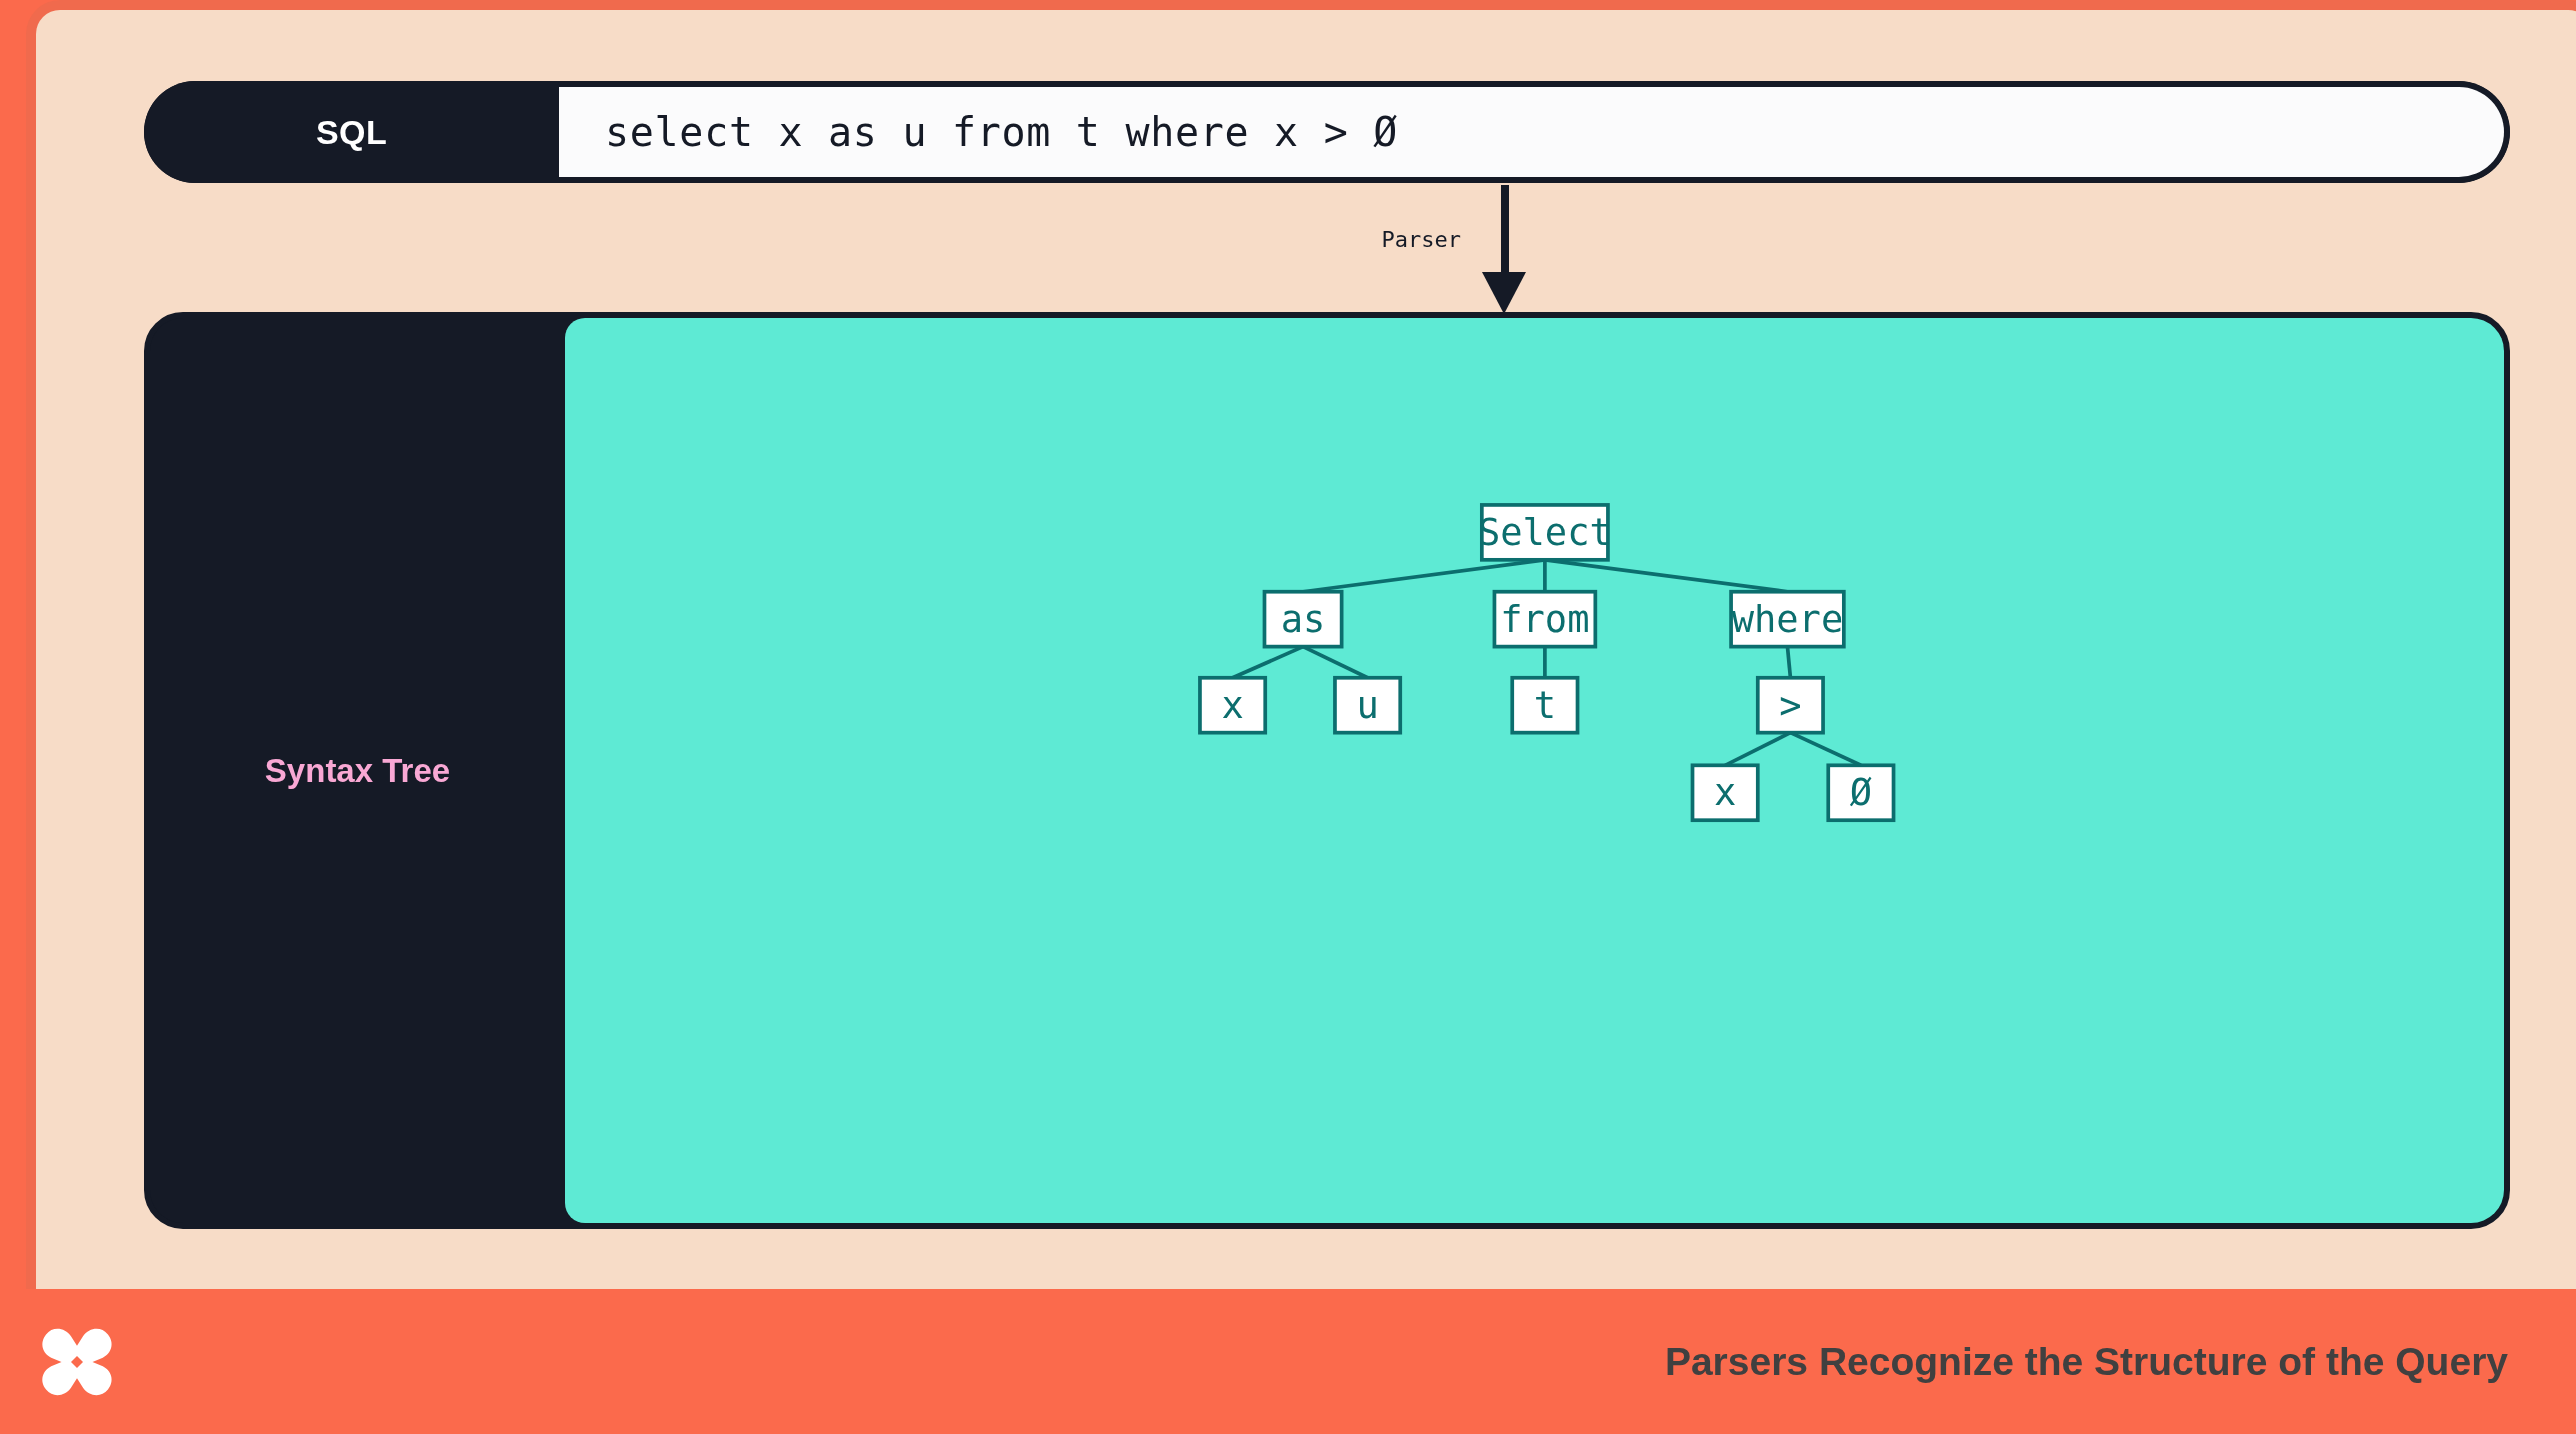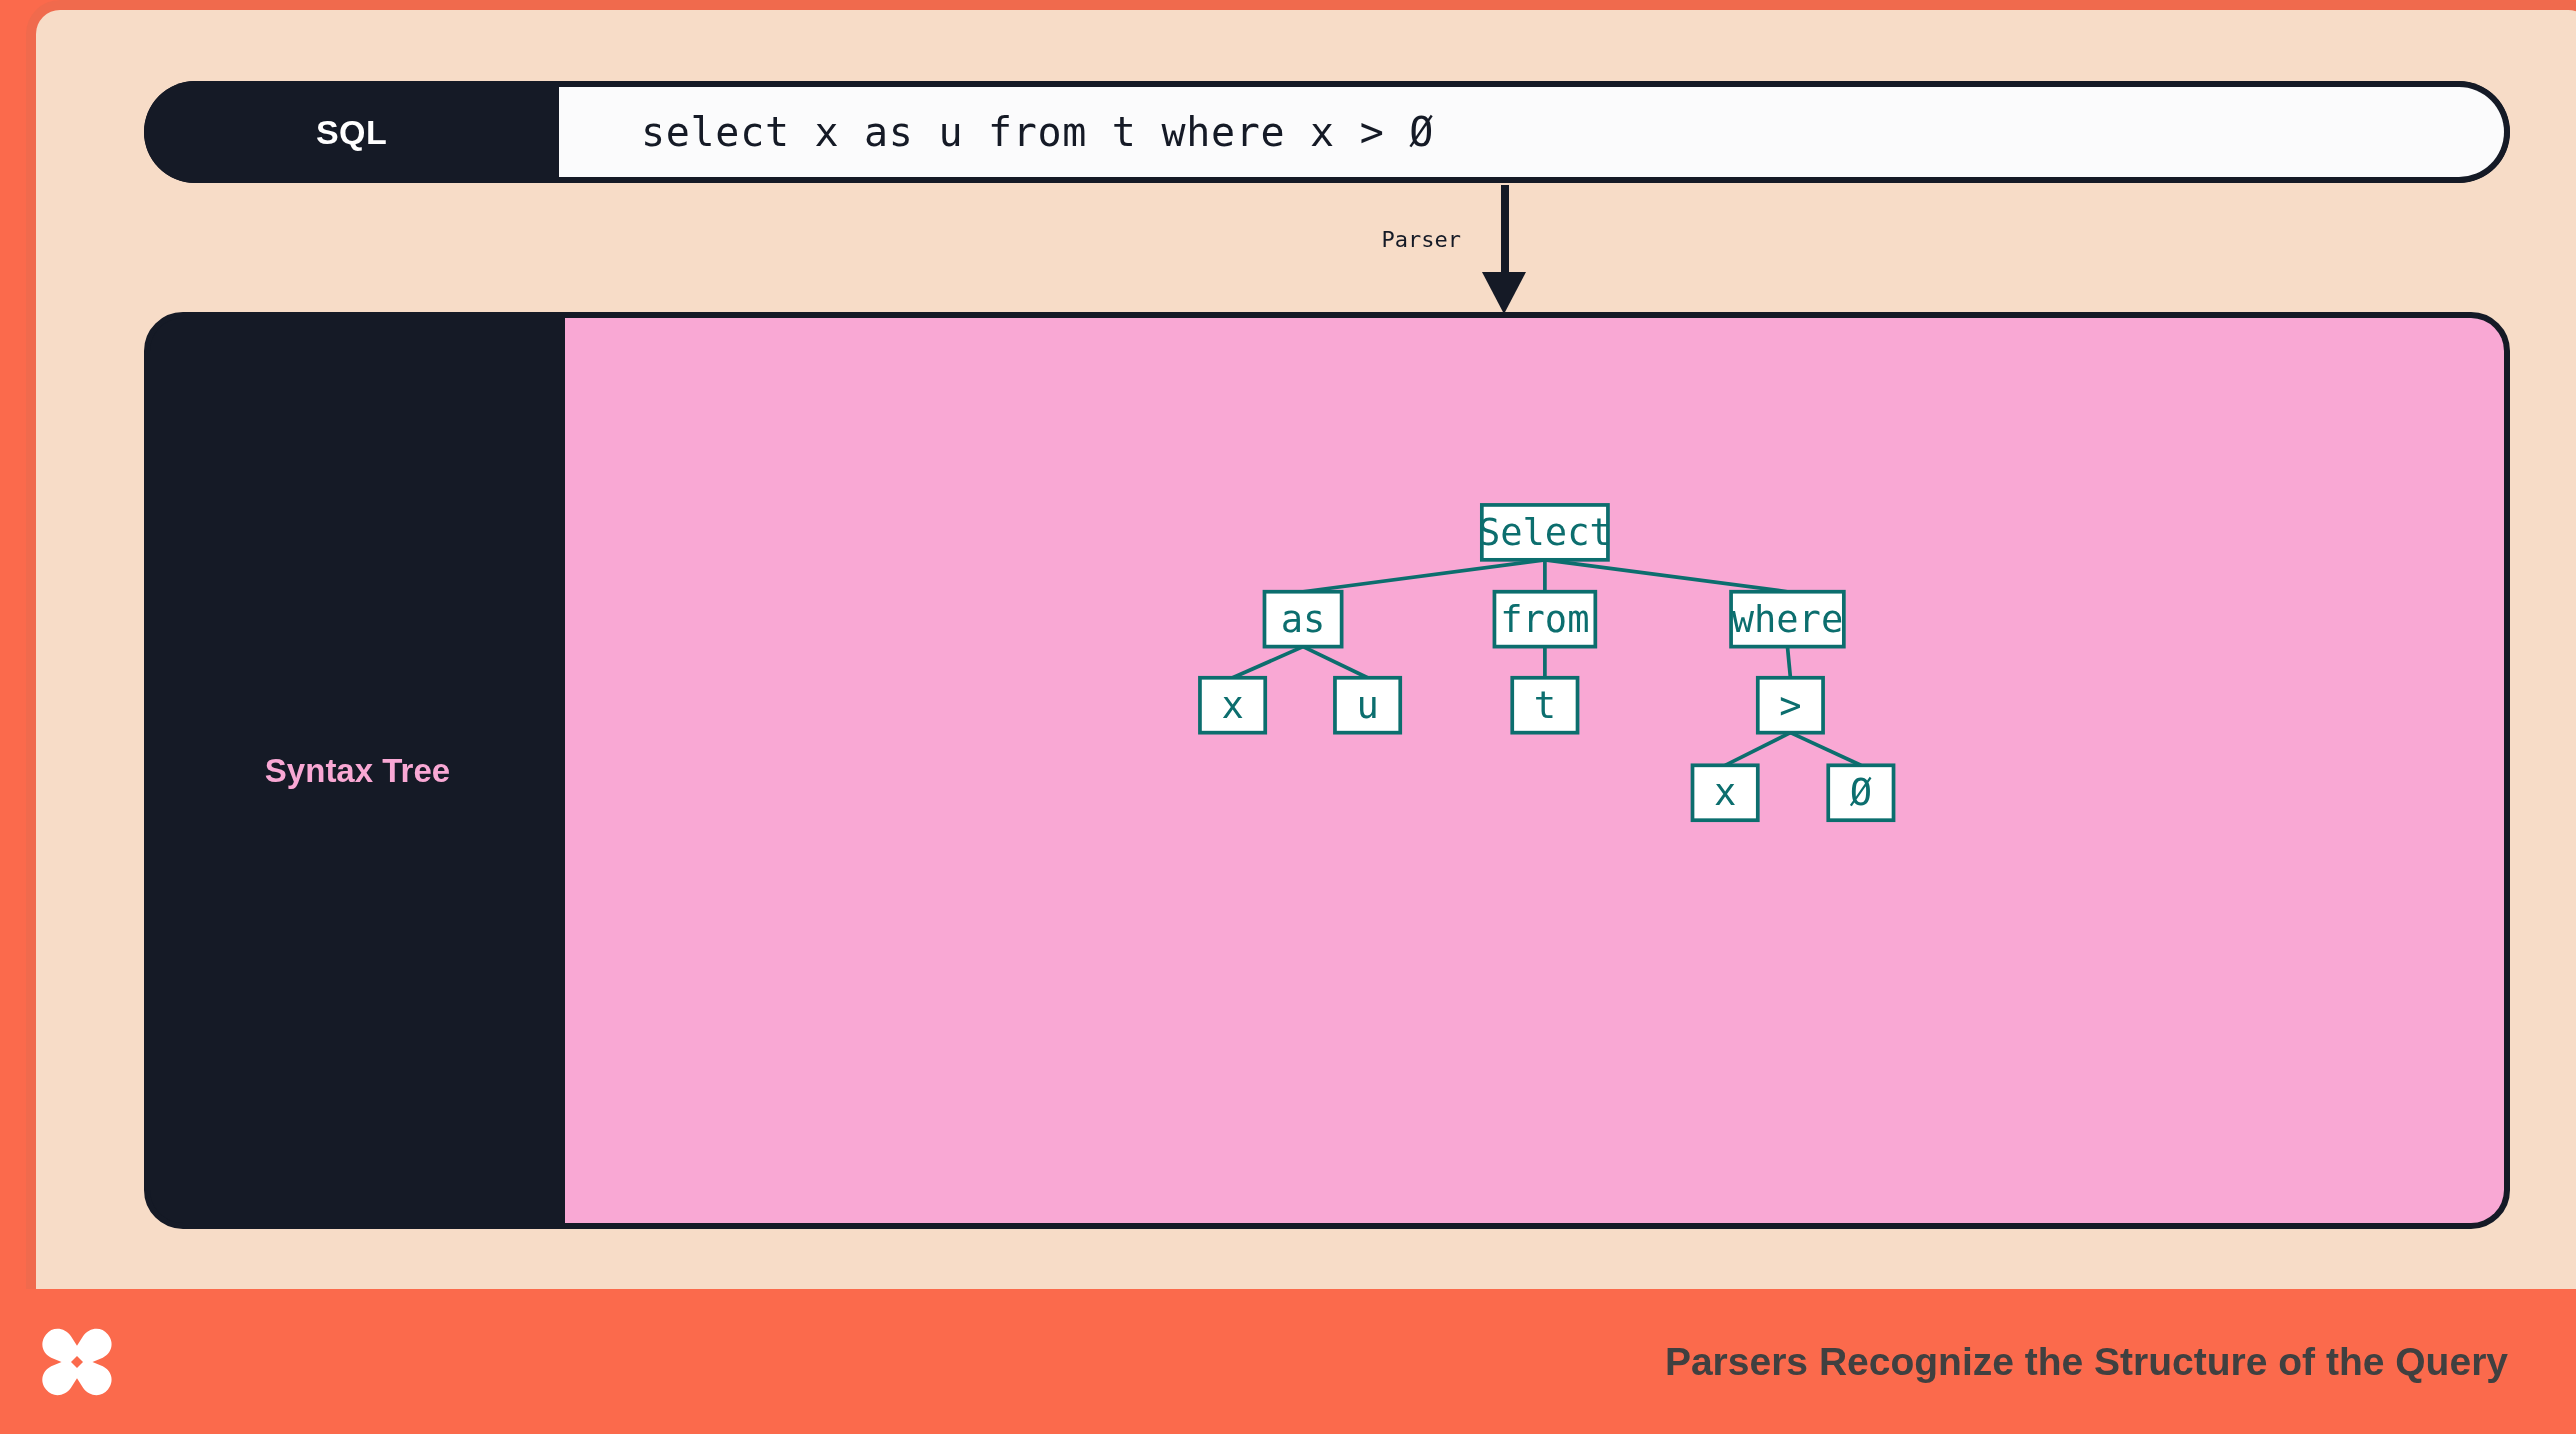--- a/index.html
+++ b/index.html
@@ -60,21 +60,21 @@
     justify-content: center;
     font-size: 34px;
     font-weight: bold;
     letter-spacing: 0.4px;
   }
   .sql-value {
     flex: 1;
     background: #FBFBFC;
     display: flex;
     align-items: center;
-    padding-left: 82px;
+    padding-left: 46px;
     box-sizing: border-box;
     border-top-right-radius: 51px;
     border-bottom-right-radius: 51px;
     border: 6.7px solid #151A26;
     border-left: none;
     font-family: "DejaVu Sans Mono", monospace;
     font-size: 40px;
     color: #151A26;
     letter-spacing: 0.7px;
   }
@@ -137,21 +137,22 @@
     color: #f9a8d4;
     display: flex;
     align-items: center;
     justify-content: center;
     font-size: 33px;
     font-weight: bold;
   }
   .tree-canvas {
     position: relative;
     flex: 1;
-    background: #f9a8d4;
+    background: #5eead4;
+    border-radius: 20px;
   }
   .tree-canvas svg {
     position: absolute;
     left: 0;
     top: 0;
     width: 100%;
     height: 100%;
     display: block;
   }
   .node-text {

